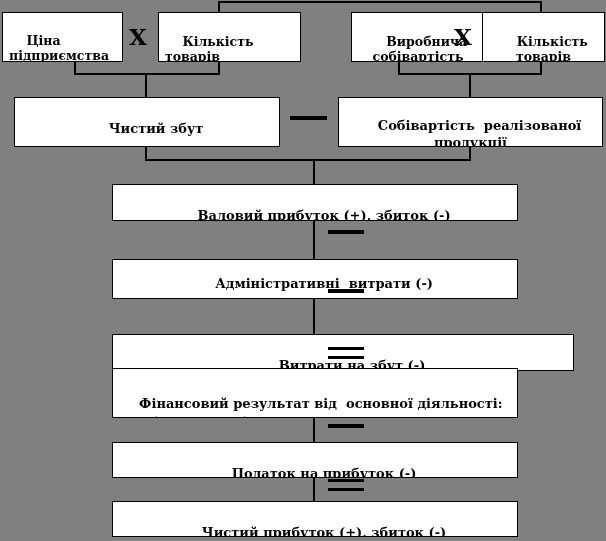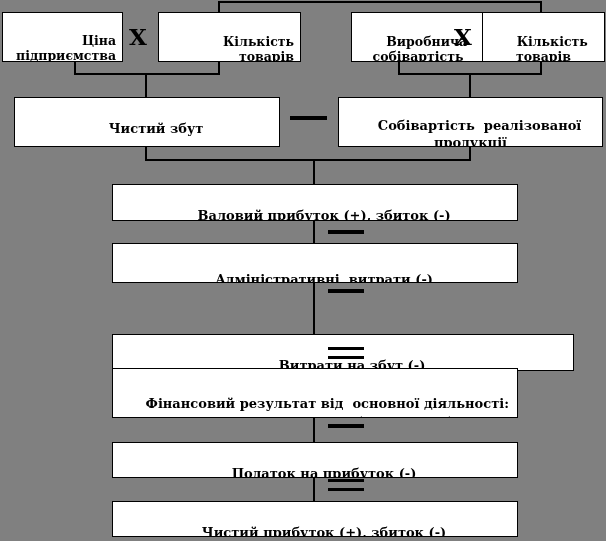--- a/index.html
+++ b/index.html
@@ -24,21 +24,21 @@
     color: #000;
     font-weight: bold;
     font-size: 13px;
     line-height: 1.25;
     white-space: pre-wrap;
     z-index: 2;
     overflow: hidden;
   }
   .box.top-row { font-size: 12.5px; }
   .center { text-align: center; }
-  .leftal { text-align: right; }
+  .leftal { text-align: left; }
   .mult {
     position: absolute;
     color: #000;
     font-weight: bold;
     font-size: 23px;
     line-height: 1;
     text-align: center;
     z-index: 2;
   }
   .dash {
@@ -106,21 +106,21 @@
   </div>
 
   <div class="box center" style="left: 338px; top: 97px; width: 265px; height: 50px; padding: 4px 14px; background: rgb(255, 255, 255); border-color: rgb(0, 0, 0); color: rgb(0, 0, 0);">
     <span>Собівартість  реалізованої продукції</span>
   </div>
 
   <div class="box center" style="left: 112px; top: 184px; width: 406px; height: 37px; padding: 7px 8px; background: rgb(255, 255, 255); border-color: rgb(0, 0, 0); color: rgb(0, 0, 0);">
     <span>Валовий прибуток (+), збиток (-)</span>
   </div>
 
-  <div class="box center" style="left: 112px; top: 243px; width: 406px; height: 40px; padding: 12px; background: rgb(255, 255, 255); border-color: rgb(0, 0, 0); color: rgb(0, 0, 0);">
+  <div class="box center" style="left: 112px; top: 259px; width: 406px; height: 40px; padding: 0; background: rgb(255, 255, 255); border-color: rgb(0, 0, 0); color: rgb(0, 0, 0);">
     <span>Адміністративні  витрати (-)</span>
   </div>
 
   <div class="box center" style="left: 112px; top: 307px; width: 462px; height: 37px; padding: 7px 14px; background: rgb(255, 255, 255); border-color: rgb(0, 0, 0); color: rgb(0, 0, 0); margin-top: 27px;">
     <span>Витрати на збут (-)</span>
   </div>
 
   <div class="box leftal" style="left: 112px; top: 368px; width: 406px; height: 50px; padding: 5px 8px; line-height: 1.5; background: rgb(255, 255, 255); border-color: rgb(0, 0, 0); color: rgb(0, 0, 0);">
     <span>Фінансовий результат від  основної діяльності:  прибуток (+), збиток (-)</span>
   </div>

